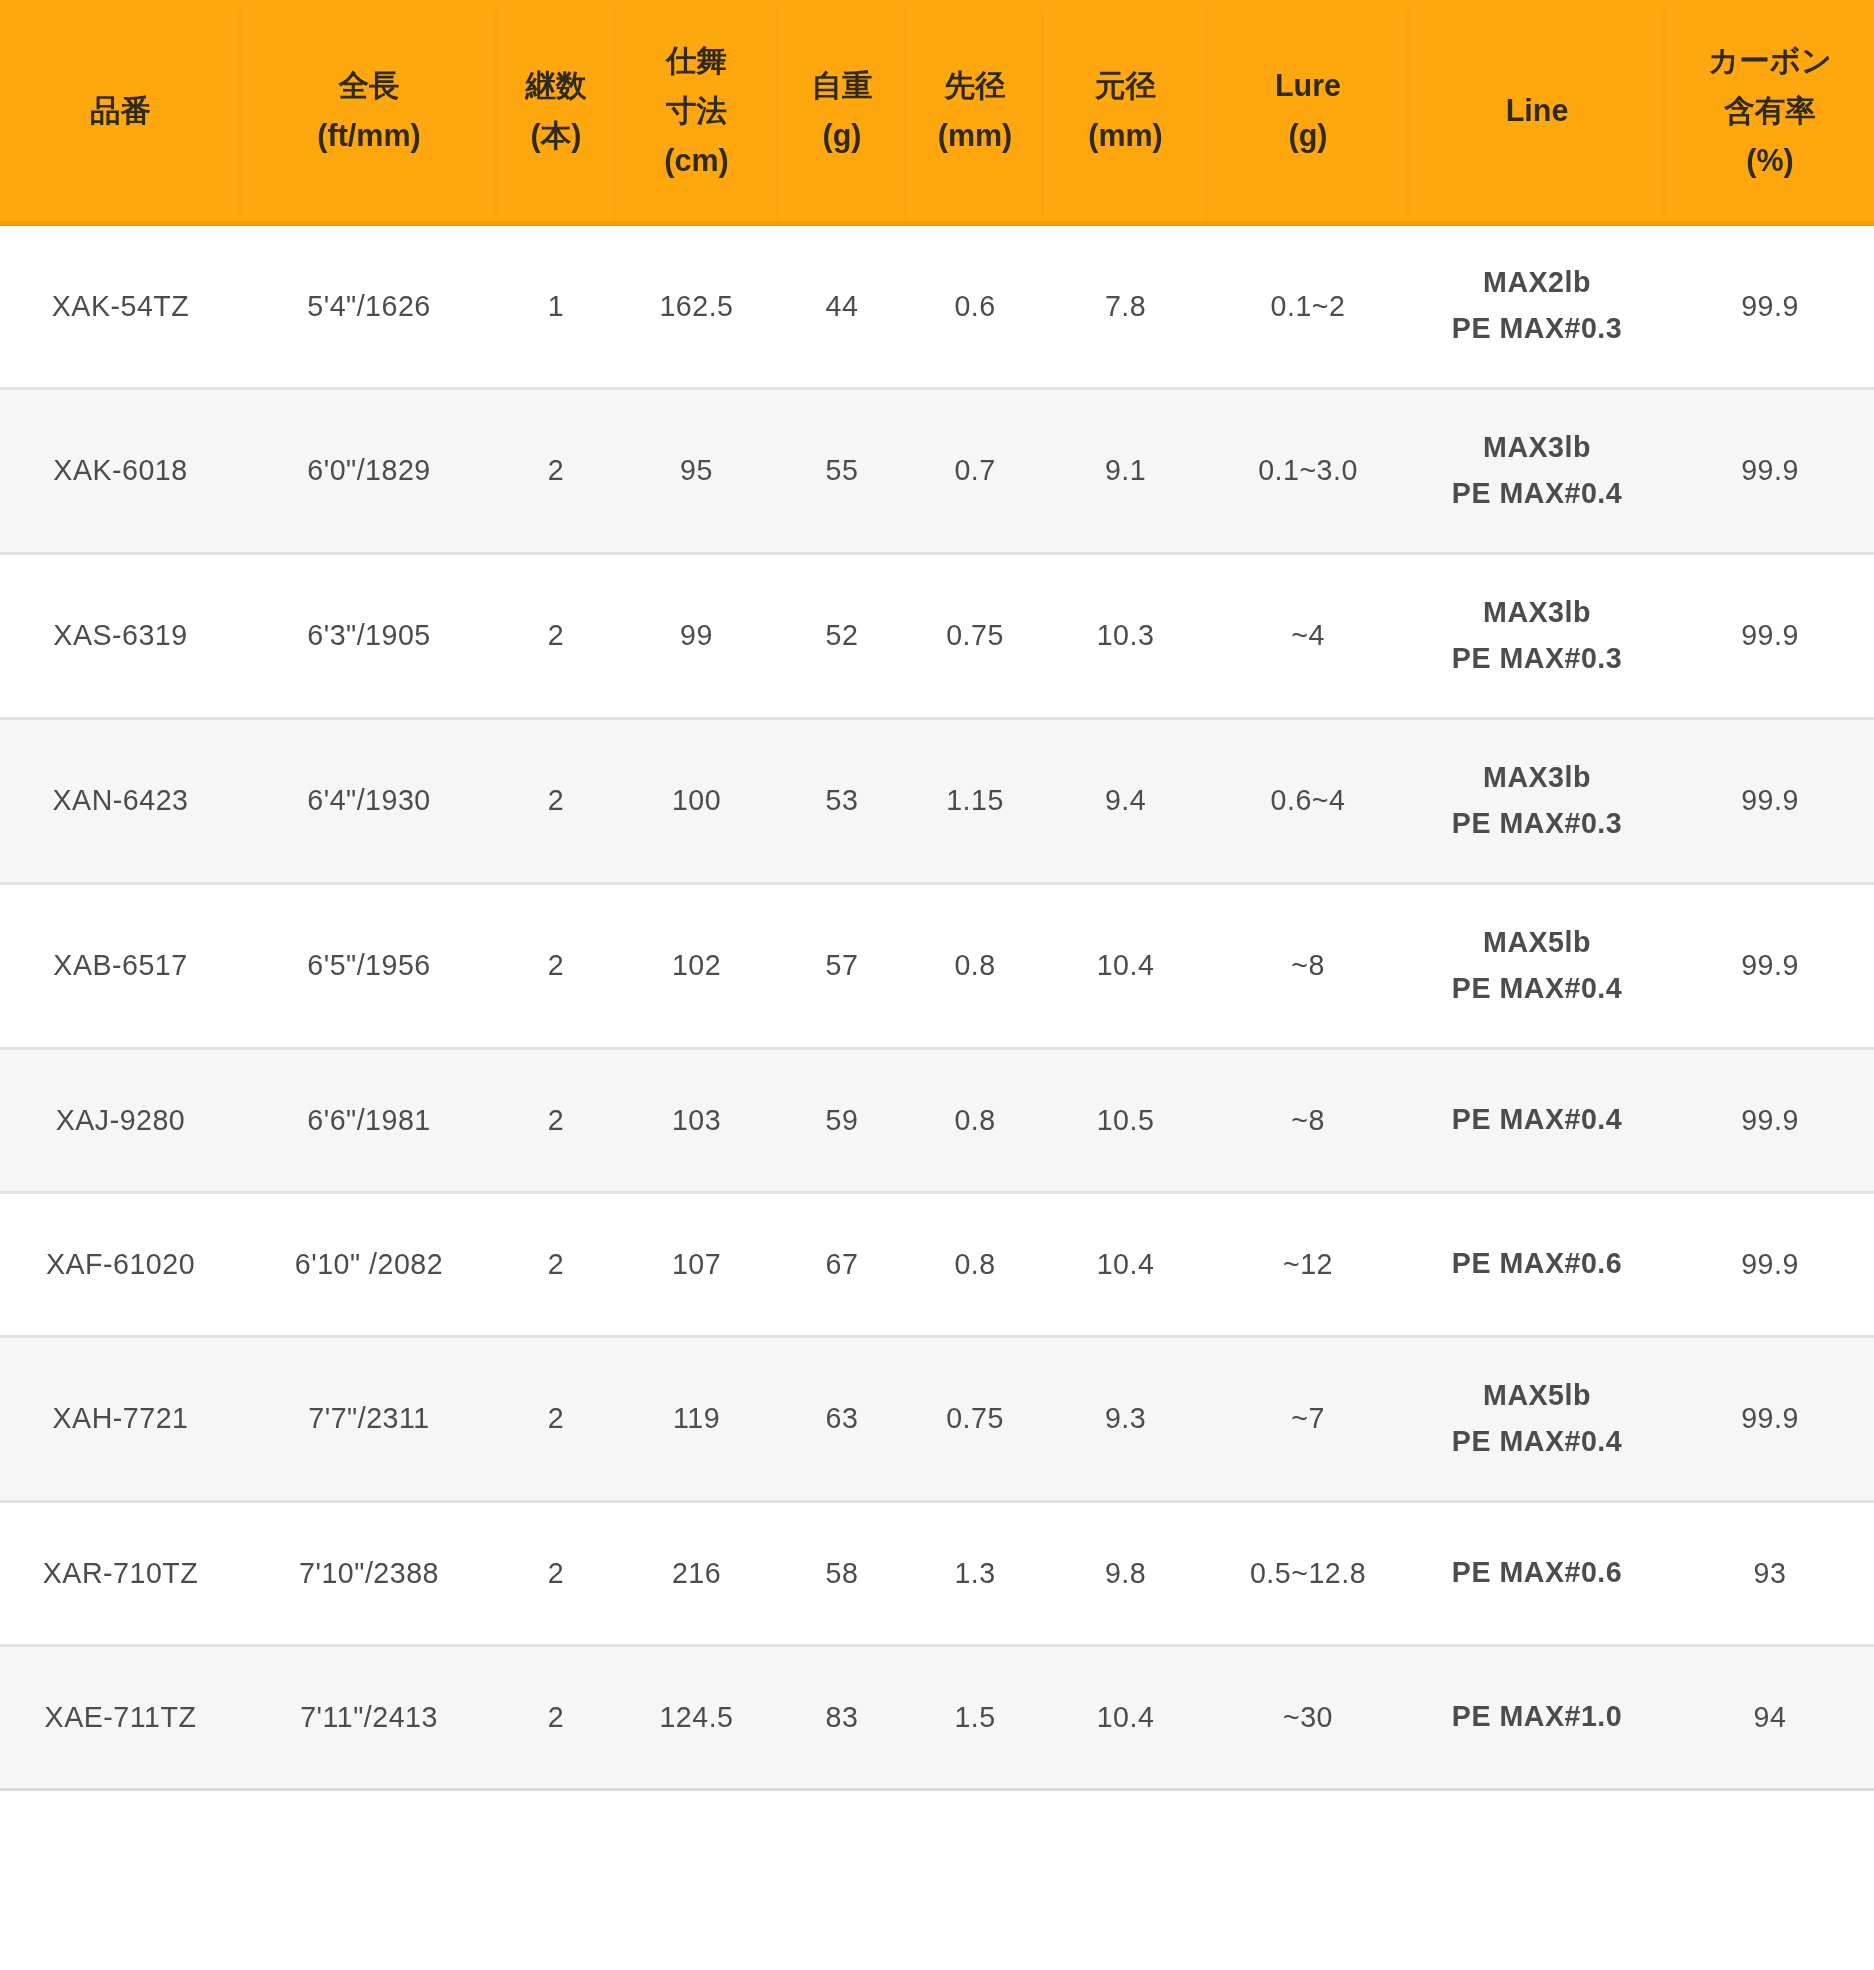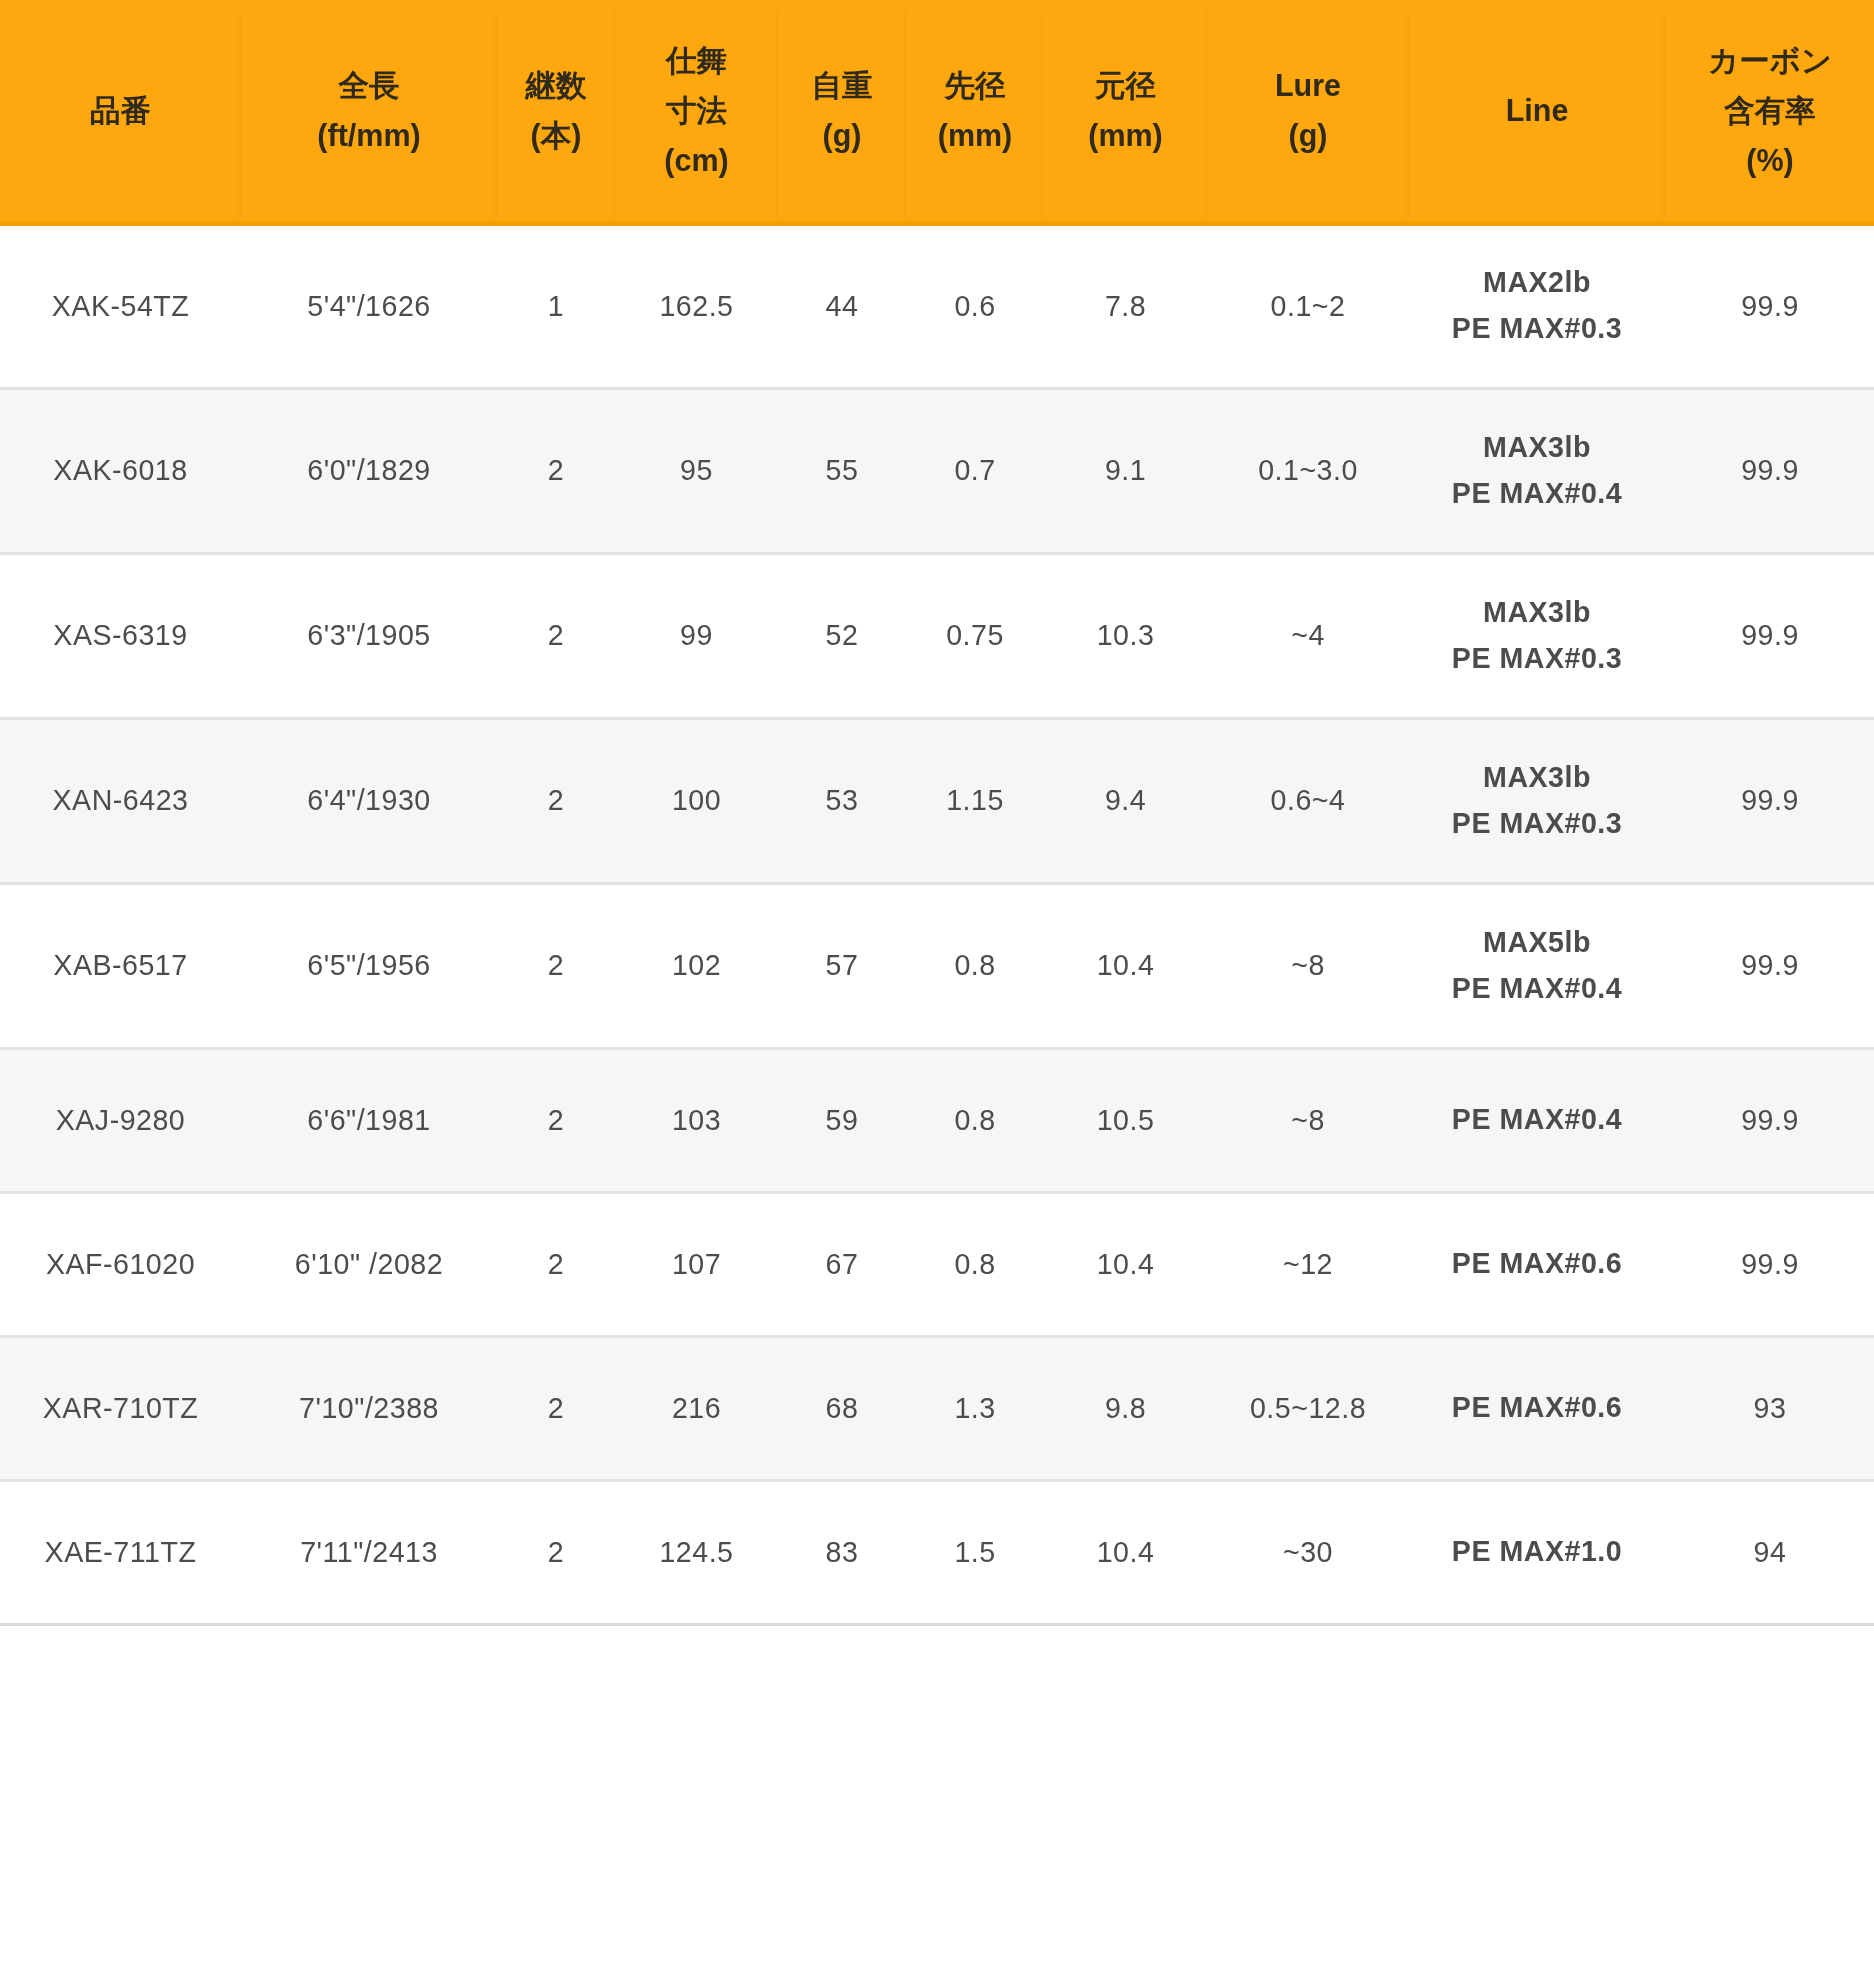--- a/index.html
+++ b/index.html
@@ -203,26 +203,41 @@
           <td>107</td>
           <td>67</td>
           <td>0.8</td>
           <td>10.4</td>
           <td>~12</td>
           <td>
             <div>PE MAX#0.6</div>
           </td>
           <td>99.9</td>
         </tr>
+        <tr>
+          <td>XAH-7721</td>
+          <td>7'7"/2311</td>
+          <td>2</td>
+          <td>119</td>
+          <td>63</td>
+          <td>0.75</td>
+          <td>9.3</td>
+          <td>~7</td>
+          <td>
+            <div>MAX5lb</div>
+            <div>PE MAX#0.4</div>
+          </td>
+          <td>99.9</td>
+        </tr>
         <tr class="single-line">
           <td>XAR-710TZ</td>
           <td>7'10"/2388</td>
           <td>2</td>
           <td>216</td>
-          <td>68</td>
+          <td>58</td>
           <td>1.3</td>
           <td>9.8</td>
           <td>0.5~12.8</td>
           <td>
             <div>PE MAX#0.6</div>
           </td>
           <td>93</td>
         </tr>
         <tr class="single-line">
           <td>XAE-711TZ</td>

